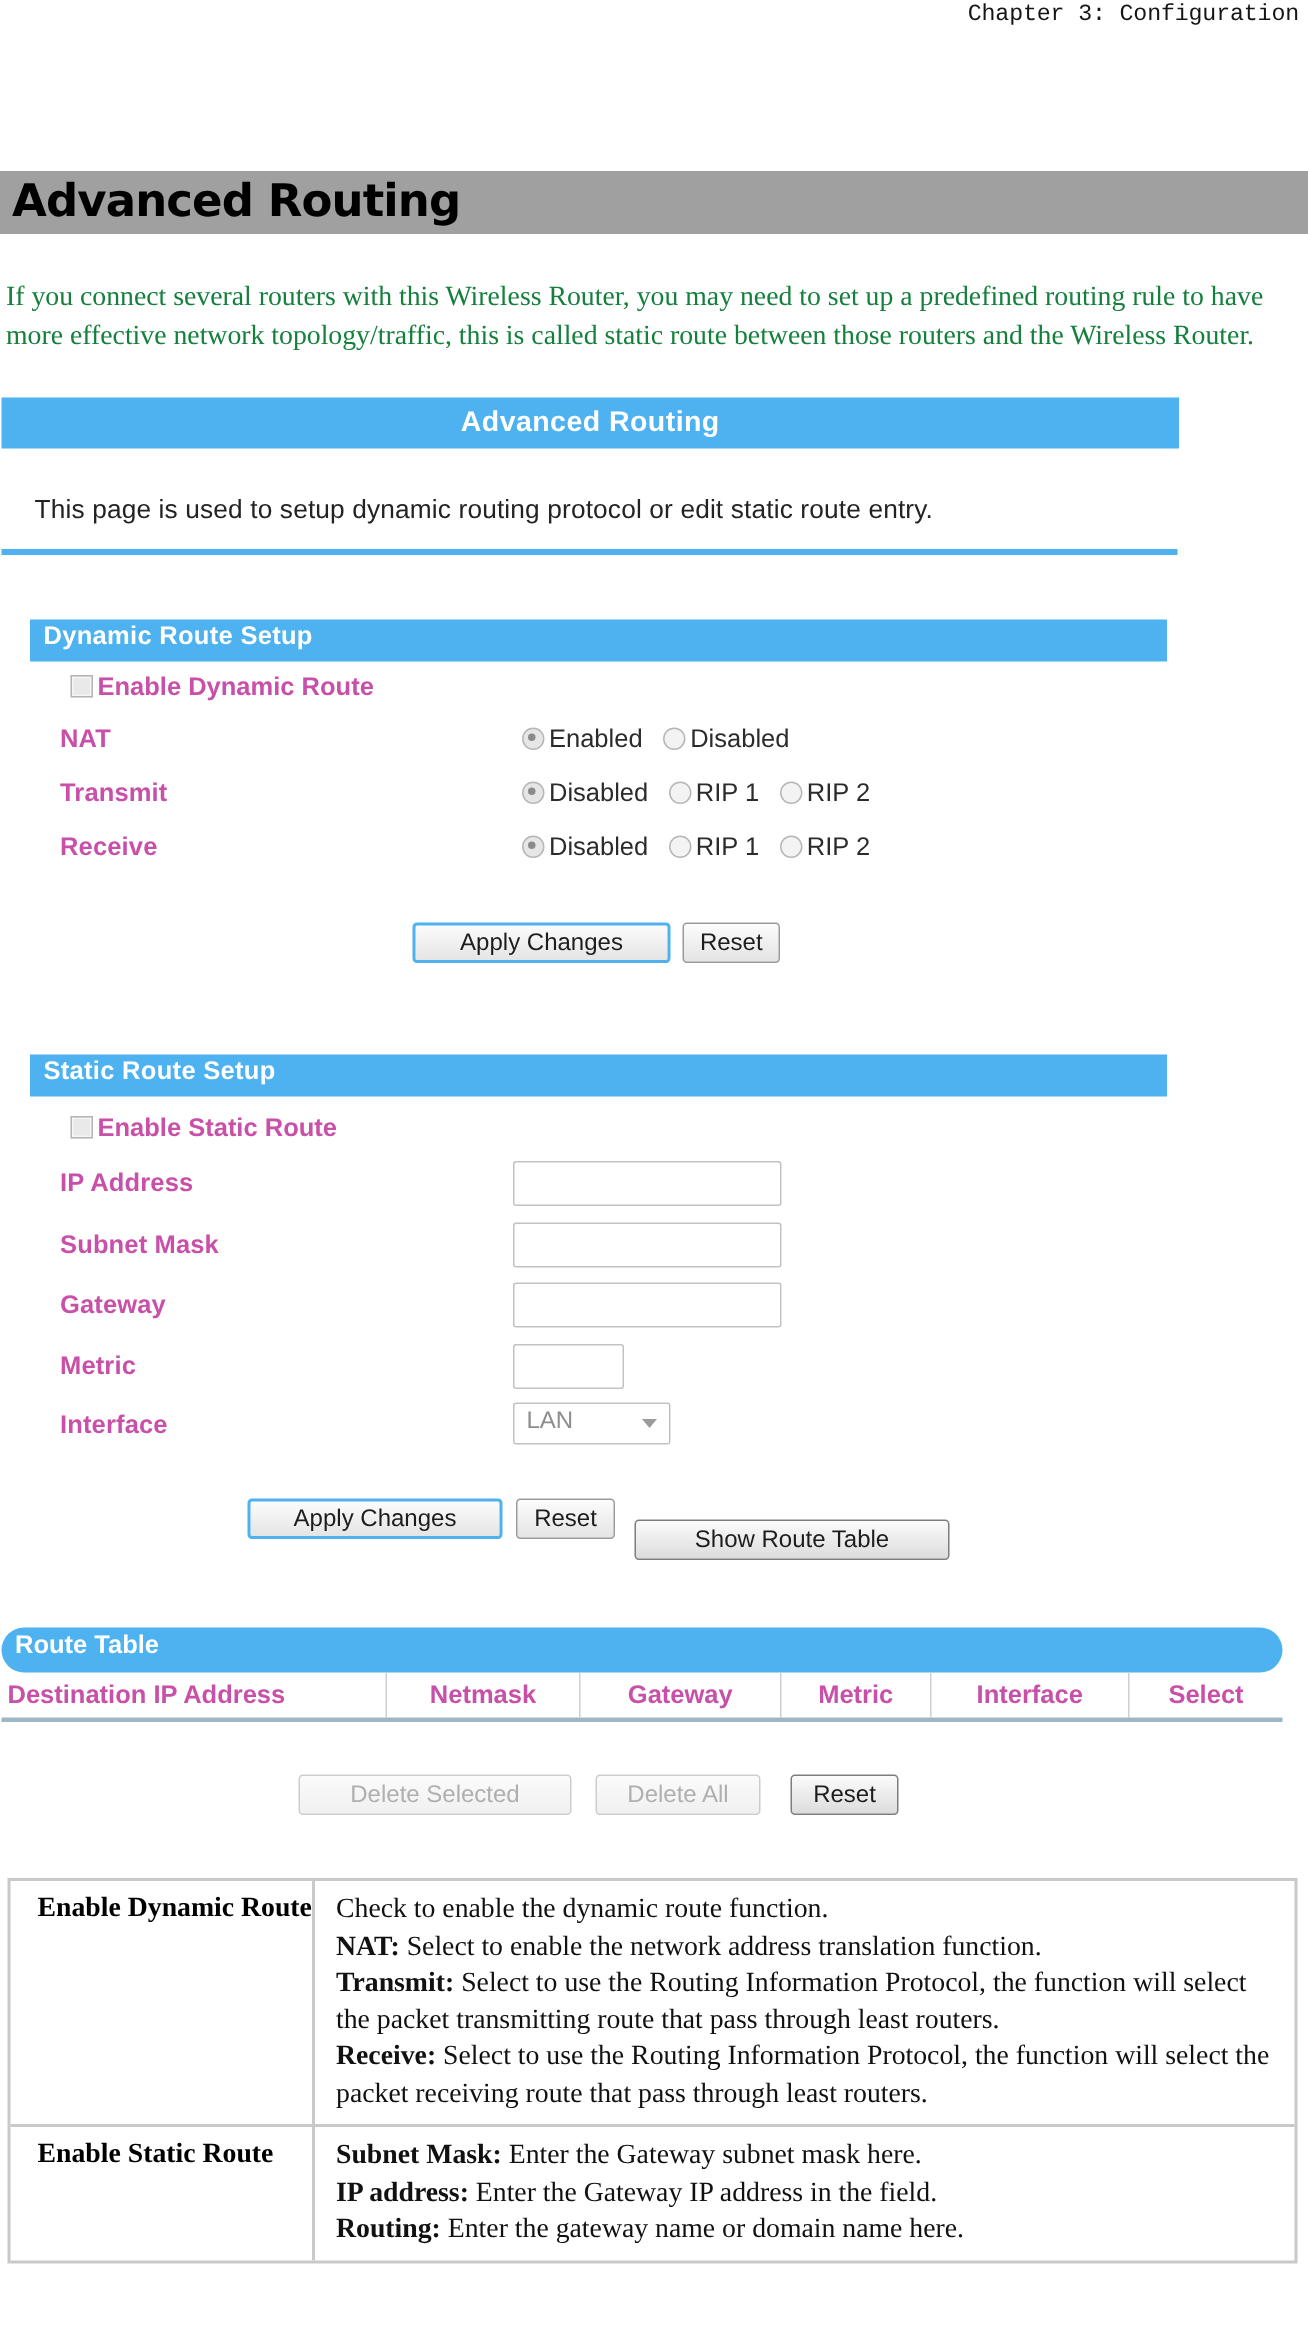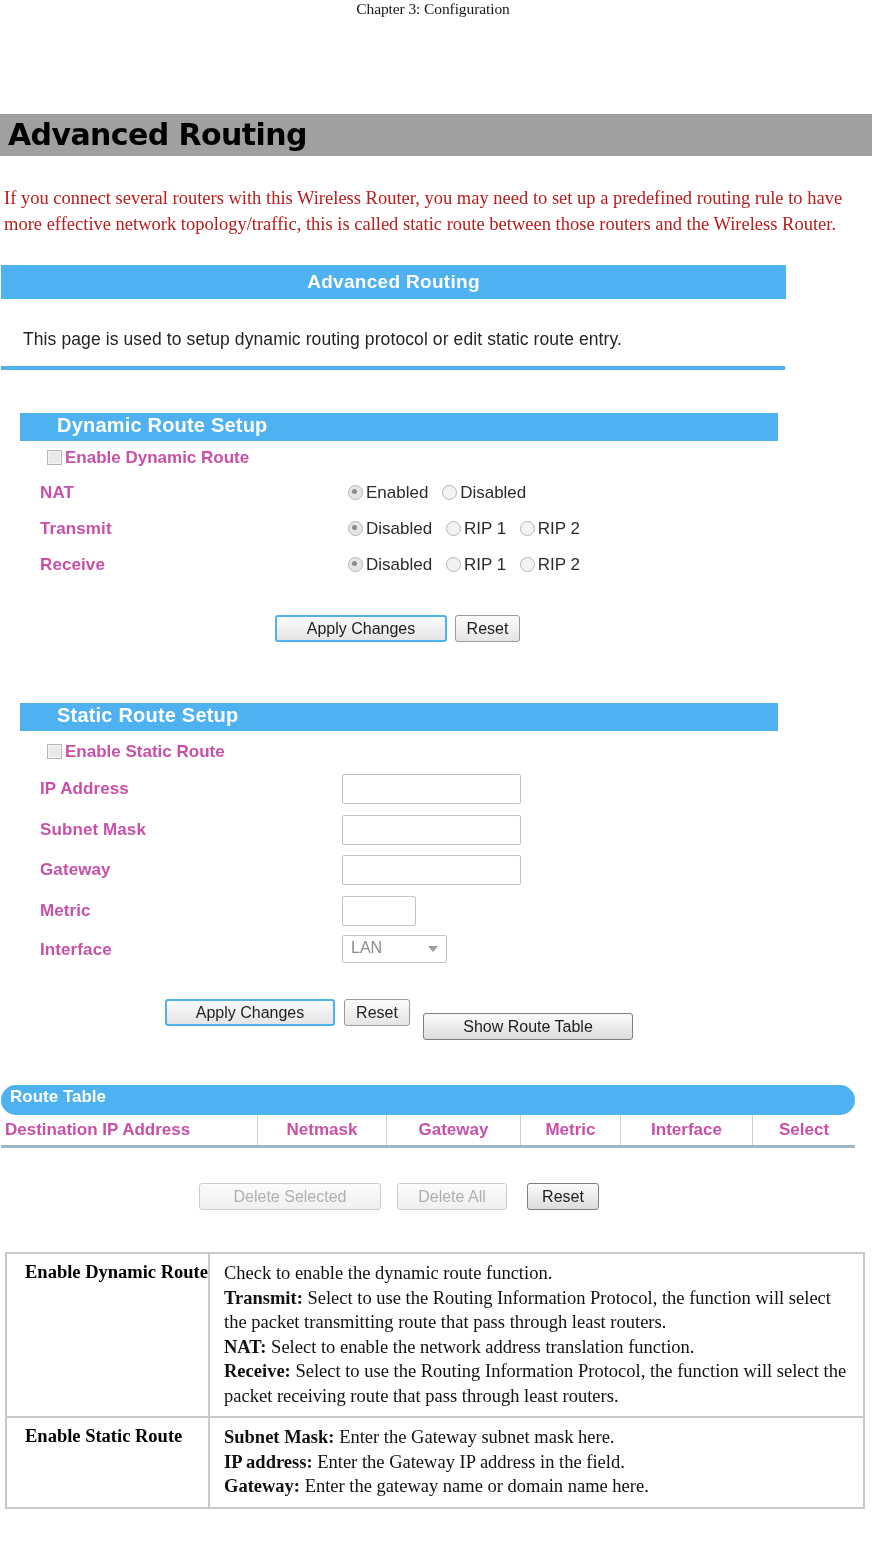--- a/index.html
+++ b/index.html
@@ -6,43 +6,43 @@
   body{
     width:872px;height:1555px;background:#ffffff;
     font-family:"Liberation Serif", serif;
     position:relative;overflow:hidden;
   }
   .page{position:relative;width:872px;height:1555px;}
 
   
   .running-head{
     position:absolute;top:0px;left:0;width:866px;
-    text-align:center;
-    font-family:Liberation Serif, serif;
+    text-align:right;
+    font-family:Liberation Mono, monospace;
     font-size:15.5px;color:#151515;
     letter-spacing:-0.1px;
   }
 
   
   .section-bar{
     position:absolute;left:0px;top:114px;width:872px;height:42px;
     background:#a0a0a0;
   }
   .section-bar .title{
     position:absolute;left:8px;top:3px;
     font-family:"DejaVu Sans", sans-serif;
     font-weight:bold;font-size:30px;color:#000;
     letter-spacing:-0.6px;
   }
 
   
   .intro{
     position:absolute;left:4px;top:186px;width:852px;
     font-family:"Liberation Serif", serif;
-    font-size:18.5px;line-height:25.5px;color:#b91c1c;
+    font-size:18.5px;line-height:25.5px;color:#15803d;
   }
 
   
   .shot{position:absolute;left:0;top:265px;width:872px;height:950px;}
 
   .shot-title{
     position:absolute;left:1px;top:0px;width:785px;height:34px;
     background:#4db2ef;
     color:#ffffff;
     font-family:"Liberation Sans", sans-serif;
@@ -61,23 +61,22 @@
     background:#4db2ef;
   }
 
   .group-bar{
     position:absolute;left:20px;width:758px;height:28px;
     background:#4db2ef;
   }
   .group-bar span{
     position:absolute;left:9px;top:1px;
     font-family:"Liberation Sans", sans-serif;
-    font-weight:bold;font-size:20px;color:#ffffff;
+    font-weight:bold;font-size:17px;color:#ffffff;
     letter-spacing:0.2px;
-    margin-left:28px;
   }
 
   .field-label{
     position:absolute;
     font-family:"Liberation Sans", sans-serif;
     font-weight:bold;font-size:17px;color:#c850a8;
     letter-spacing:0.1px;
   }
 
   
@@ -307,28 +306,28 @@
     <div class="btn disabled" style="left:199px;top:918px;width:182px;">Delete Selected</div>
     <div class="btn disabled" style="left:397px;top:918px;width:110px;">Delete All</div>
     <div class="btn strong" style="left:527px;top:918px;width:72px;">Reset</div>
   </div>
 
   <div class="desc-table">
     <div class="desc-row">
       <div class="desc-key">Enable Dynamic Route</div>
       <div class="desc-val">
         <div><span>Check to enable the dynamic route function.</span></div>
+        <div><b>NAT:</b><span> Select to enable the network address translation function.</span></div>
         <div><b>Transmit:</b><span> Select to use the Routing Information Protocol, the function will select the packet transmitting route that pass through least routers.</span></div>
-        <div><b>NAT:</b><span> Select to enable the network address translation function.</span></div>
         <div><b>Receive:</b><span> Select to use the Routing Information Protocol, the function will select the packet receiving route that pass through least routers.</span></div>
       </div>
     </div>
     <div class="desc-row">
       <div class="desc-key">Enable Static Route</div>
       <div class="desc-val">
         <div><b>Subnet Mask:</b><span> Enter the Gateway subnet mask here.</span></div>
         <div><b>IP address:</b><span> Enter the Gateway IP address in the field.</span></div>
-        <div><b>Gateway:</b><span> Enter the gateway name or domain name here.</span></div>
+        <div><b>Routing:</b><span> Enter the gateway name or domain name here.</span></div>
       </div>
     </div>
   </div>
 
 </div>
 
 </body></html>

